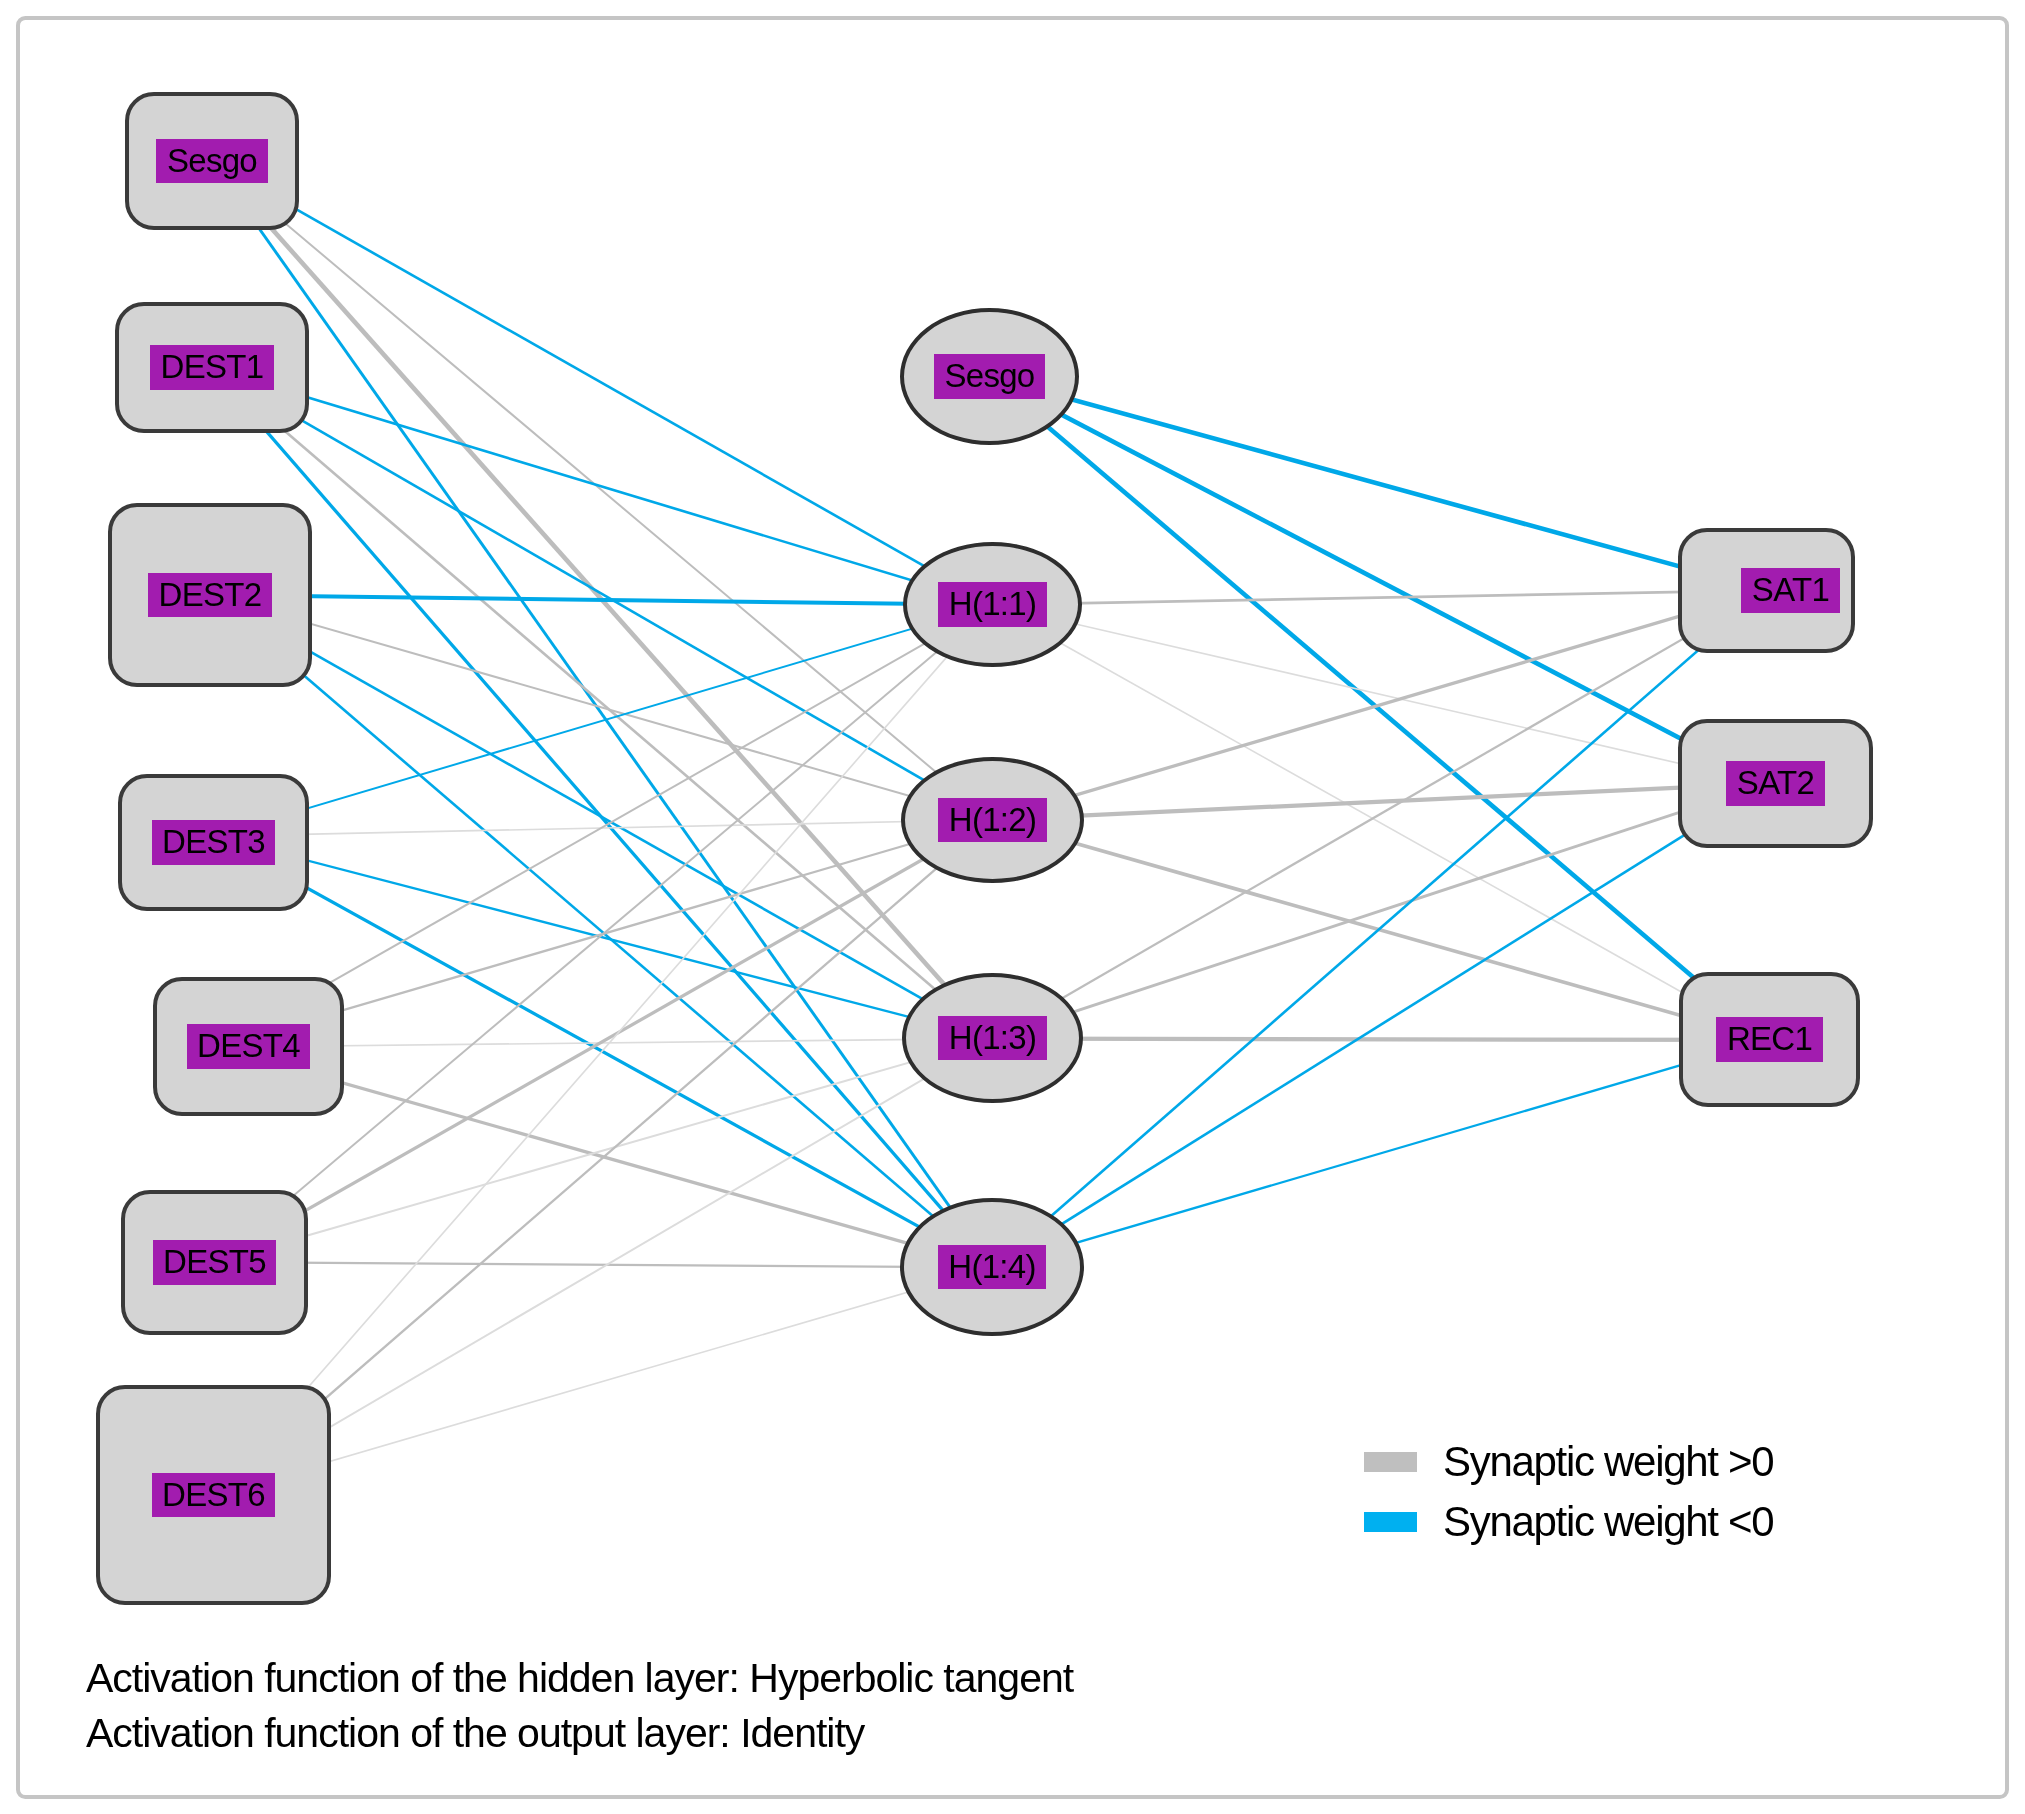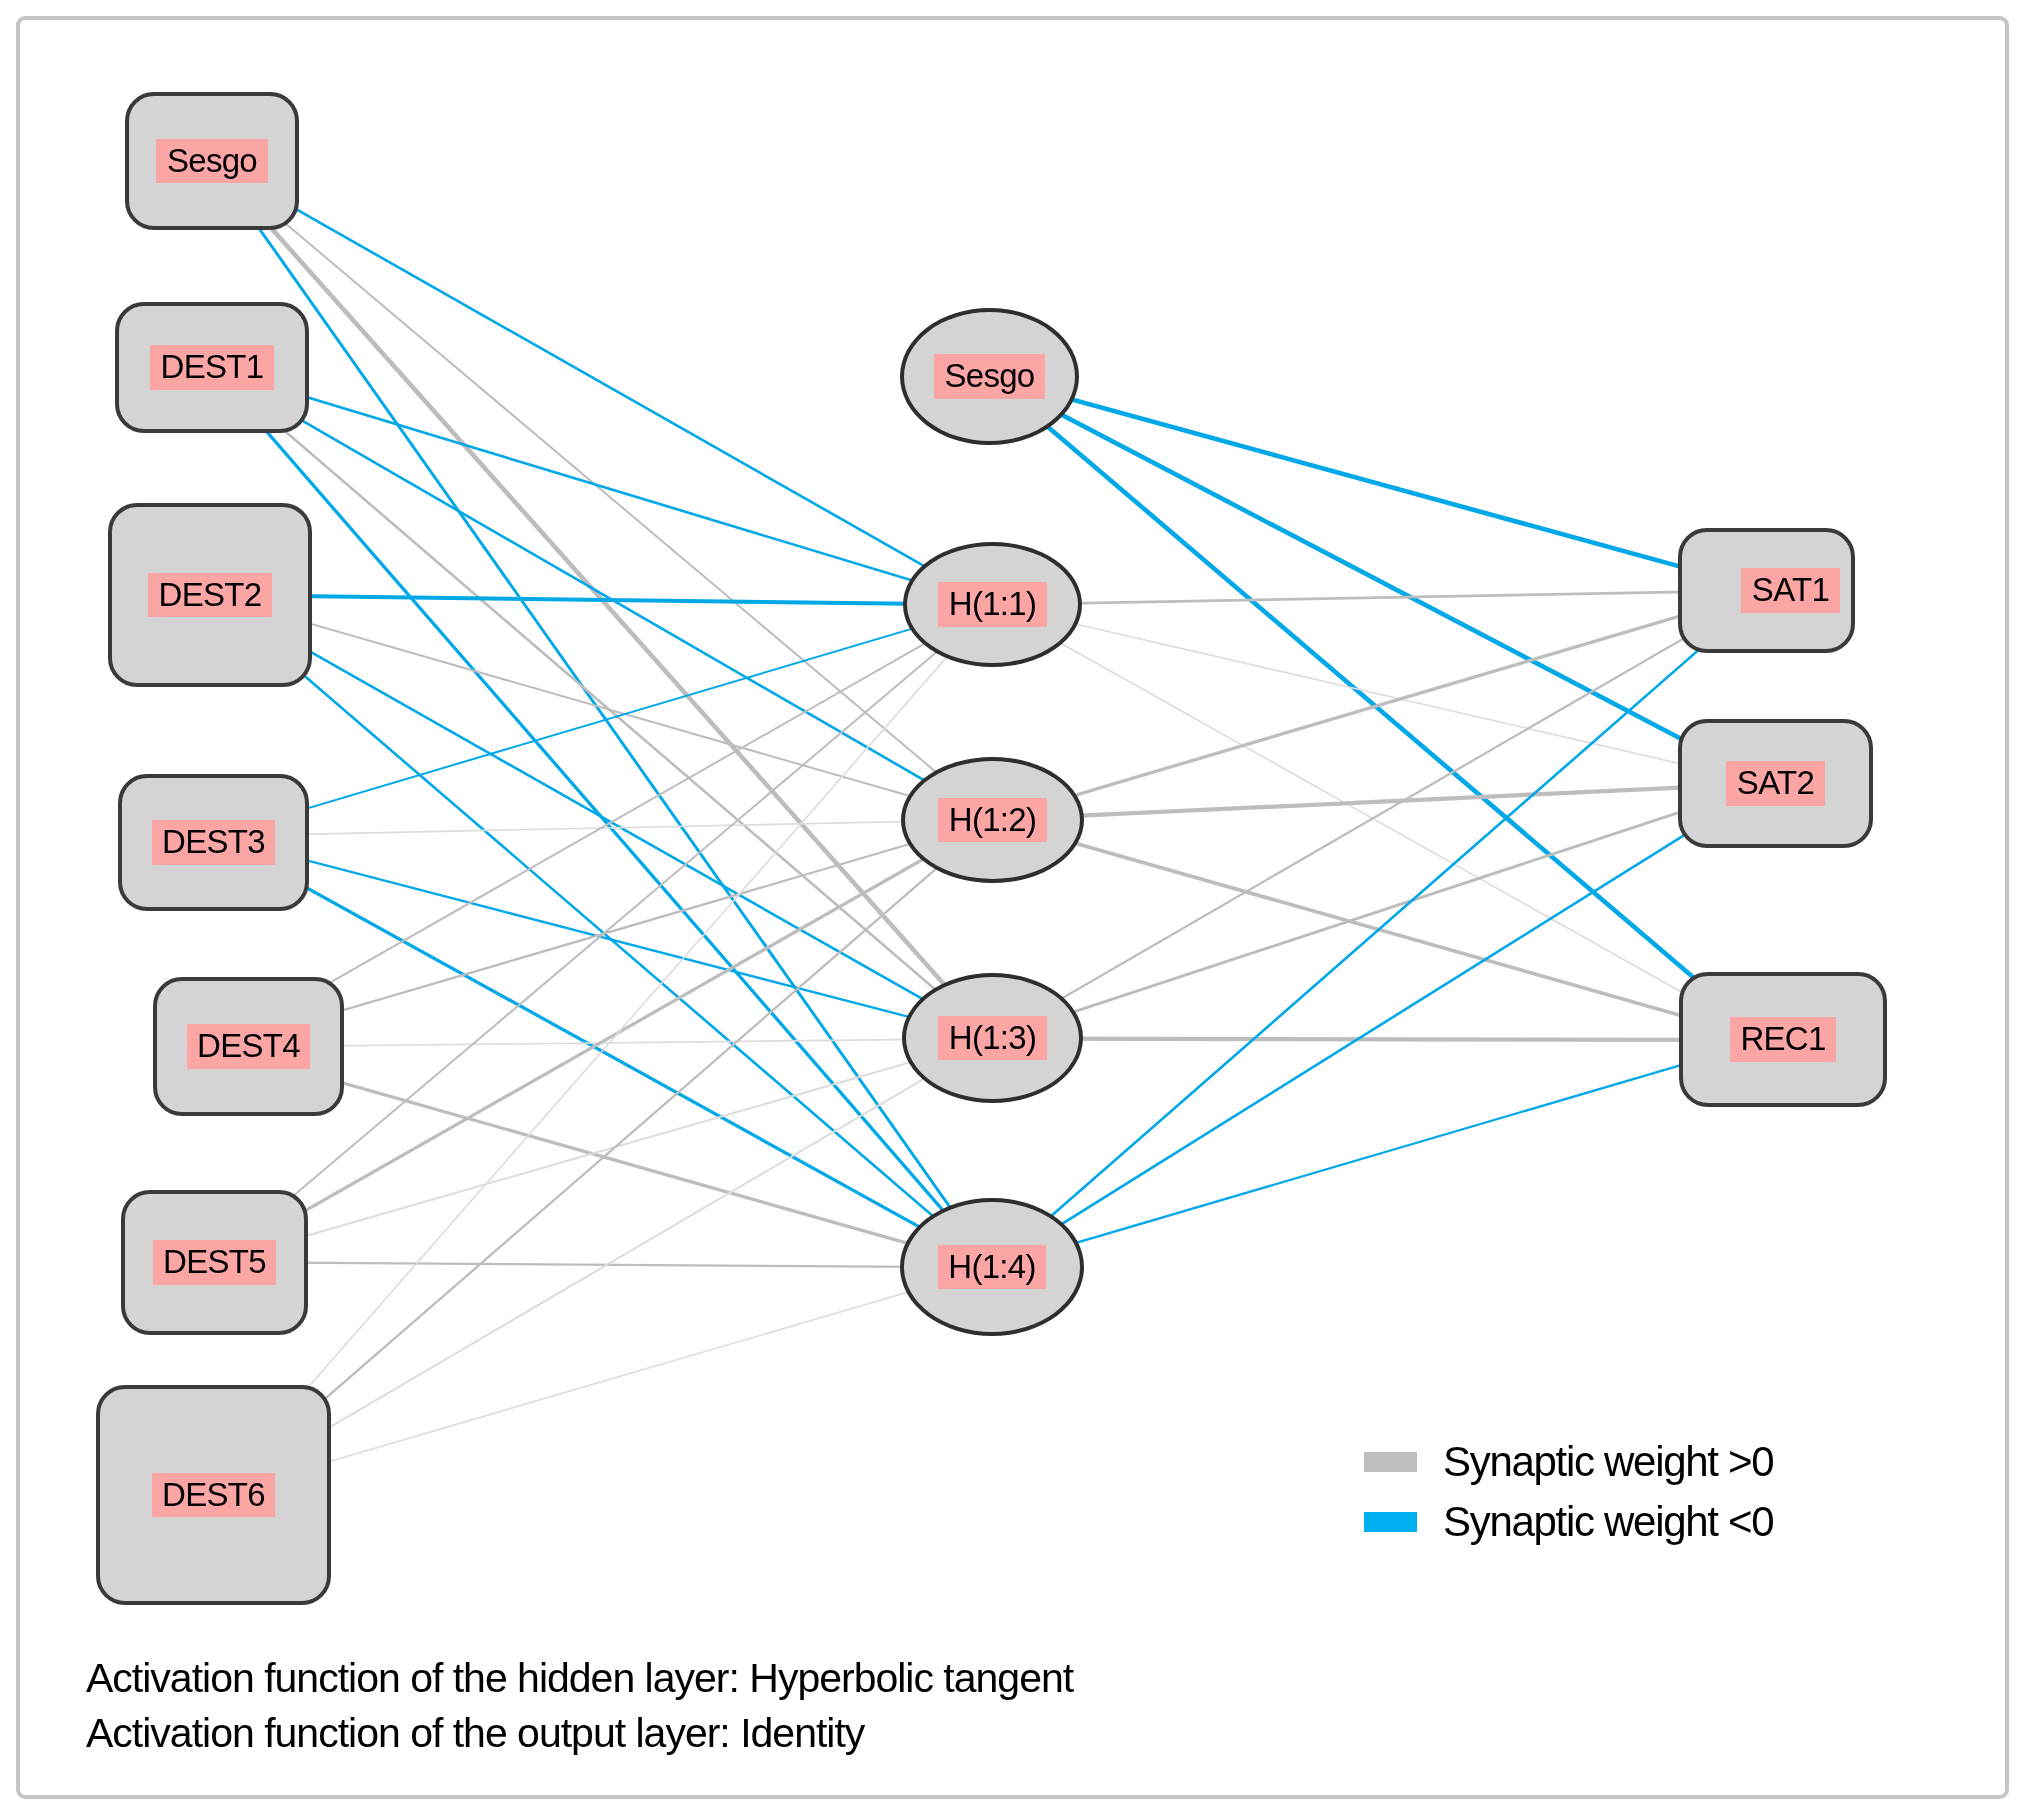--- a/index.html
+++ b/index.html
@@ -20,21 +20,21 @@
   #edges{position:absolute;left:0;top:0;}
   .node{
     position:absolute;
     display:flex;align-items:center;justify-content:center;
     background:#d4d4d4;
     box-sizing:border-box;
   }
   .node.rect{border:4.6px solid #3a3a3a;border-radius:29px;}
   .node.ellipse{border:4.6px solid #2e2e2e;border-radius:50%;}
   .node .label{
-    background:#fca5a5;
+    background:#a21caf;
     padding:4px 10.5px;
     font-size:33px;
     letter-spacing:-0.7px;
     color:#000000;
     white-space:nowrap;
     line-height:1.1;
   }
   .legend-row{
     position:absolute;
     display:flex;align-items:center;
@@ -143,21 +143,21 @@
       </div>
       <div class="node ellipse" style="left: 900px; top: 1198px; width: 184px; height: 138px;">
         <span class="label">H(1:4)</span>
       </div>
       <div class="node rect" style="left: 1678px; top: 528px; width: 177px; height: 125px; padding-left: 48px;">
         <span class="label">SAT1</span>
       </div>
       <div class="node rect" style="left: 1678px; top: 719px; width: 195px; height: 129px;">
         <span class="label">SAT2</span>
       </div>
-      <div class="node rect" style="left: 1679px; top: 972px; width: 208px; height: 135px;">
+      <div class="node rect" style="left: 1679px; top: 972px; width: 181px; height: 135px;">
         <span class="label">REC1</span>
       </div>
     </div>
   <div class="frame"></div>
 
   <div class="legend-row" style="left:1364px;top:1436px;">
     <div class="legend-swatch" style="background: rgb(191, 191, 191);"></div>
     <div class="legend-label">Synaptic weight &gt;0</div>
   </div>
   <div class="legend-row" style="left:1364px;top:1496px;">

